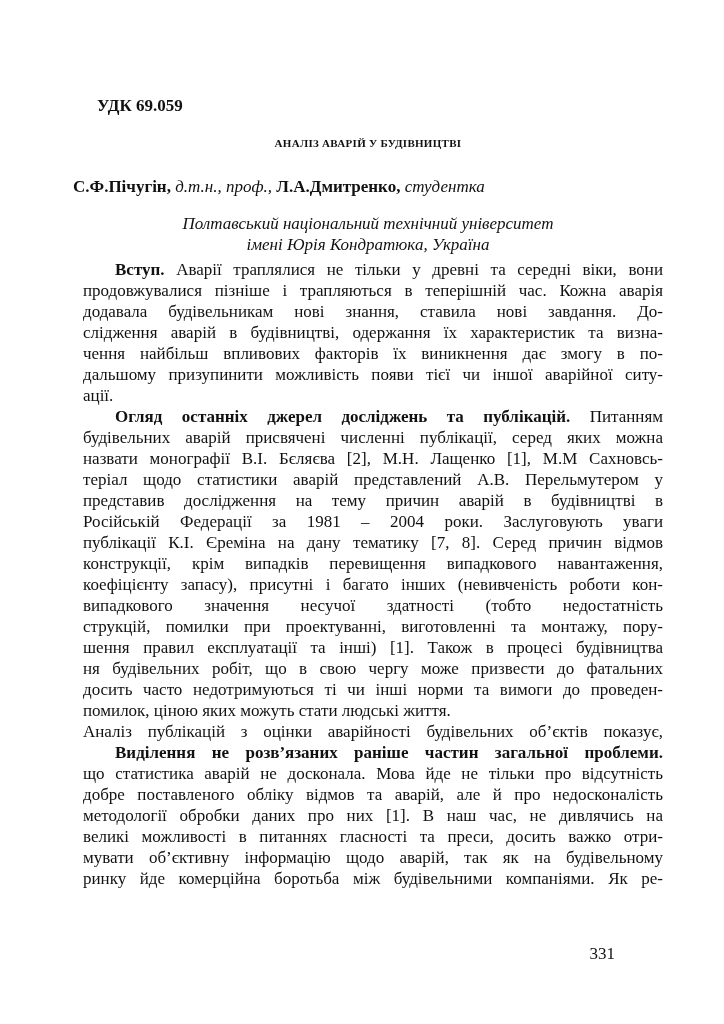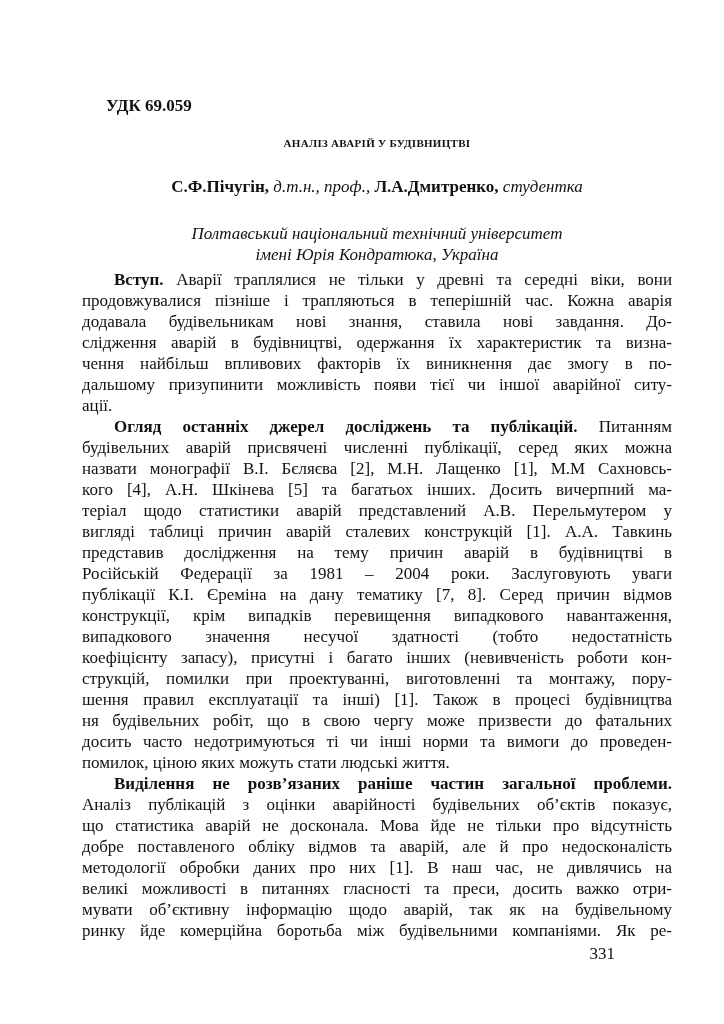--- a/index.html
+++ b/index.html
@@ -13,48 +13,49 @@
     height: 1024px;
     background: #ffffff;
     color: #111111;
     font-family: "Liberation Serif", "DejaVu Serif", serif;
     font-size: 17px;
     line-height: 21px;
     overflow: hidden;
   }
   .content {
     position: absolute;
-    left: 82px;
+    left: 73px;
     top: 95px;
     width: 590px;
   }
   .udc {
     font-weight: bold;
     margin-left: 24px;
     margin-bottom: 17px;
   }
   .title {
     text-align: center;
     font-weight: bold;
     font-size: 11px;
     margin-bottom: 22px;
     letter-spacing: 0.3px;
   }
   .authors {
-    text-align: center;
-    margin-bottom: 26px;
+    text-align: left;
+    margin-bottom: 16px;
   }
   .affiliation {
     text-align: center;
     font-style: italic;
     margin-bottom: 4px;
   }
   .body-text .line {
     text-align: justify;
     text-align-last: justify;
+    margin-left: 10px;
   }
   .body-text .line.flush {
     text-align-last: left;
   }
   .body-text .line.indent {
     text-indent: 32px;
   }
   .seg-b { font-weight: bold; }
   .seg-i { font-style: italic; }
   .page-number {
@@ -82,38 +83,36 @@
           <div class="line"><span>додавала будівельникам нові знання, ставила нові завдання. До-</span></div>
           <div class="line"><span>слідження аварій в будівництві, одержання їх характеристик та визна-</span></div>
           <div class="line"><span>чення найбільш впливових факторів їх виникнення дає змогу в по-</span></div>
           <div class="line"><span>дальшому призупинити можливість появи тієї чи іншої аварійної ситу-</span></div>
           <div class="line flush"><span>ації.</span></div>
         </div>
         <div class="paragraph">
           <div class="line indent"><span class="seg-b">Огляд останніх джерел досліджень та публікацій.</span><span> Питанням</span></div>
           <div class="line"><span>будівельних аварій присвячені численні публікації, серед яких можна</span></div>
           <div class="line"><span>назвати монографії В.І. Бєляєва [2], М.Н. Лащенко [1], М.М Сахновсь-</span></div>
-          <div class="line"><span>кого [4], А.Н. Шкінева [5] та багатьох інших. Досить вичерпний ма-</span></div>
           <div class="line"><span>теріал щодо статистики аварій представлений А.В. Перельмутером у</span></div>
-          <div class="line"><span>вигляді таблиці причин аварій сталевих конструкцій [1]. А.А. Тавкинь</span></div>
           <div class="line"><span>представив дослідження на тему причин аварій в будівництві в</span></div>
           <div class="line"><span>Російській Федерації за 1981 – 2004 роки. Заслуговують уваги</span></div>
           <div class="line"><span>публікації К.І. Єреміна на дану тематику [7, 8]. Серед причин відмов</span></div>
           <div class="line"><span>конструкції, крім випадків перевищення випадкового навантаження,</span></div>
+          <div class="line"><span>коефіцієнту запасу), присутні і багато інших (невивченість роботи кон-</span></div>
           <div class="line"><span>випадкового значення несучої здатності (тобто недостатність</span></div>
-          <div class="line"><span>коефіцієнту запасу), присутні і багато інших (невивченість роботи кон-</span></div>
           <div class="line"><span>струкцій, помилки при проектуванні, виготовленні та монтажу, пору-</span></div>
           <div class="line"><span>шення правил експлуатації та інші) [1]. Також в процесі будівництва</span></div>
           <div class="line"><span>ня будівельних робіт, що в свою чергу може призвести до фатальних</span></div>
           <div class="line"><span>досить часто недотримуються ті чи інші норми та вимоги до проведен-</span></div>
           <div class="line flush"><span>помилок, ціною яких можуть стати людські життя.</span></div>
         </div>
         <div class="paragraph">
+          <div class="line"><span>Аналіз публікацій з оцінки аварійності будівельних об’єктів показує,</span></div>
           <div class="line indent"><span class="seg-b">Виділення не розв’язаних раніше частин загальної проблеми.</span></div>
-          <div class="line"><span>Аналіз публікацій з оцінки аварійності будівельних об’єктів показує,</span></div>
           <div class="line"><span>що статистика аварій не досконала. Мова йде не тільки про відсутність</span></div>
           <div class="line"><span>добре поставленого обліку відмов та аварій, але й про недосконалість</span></div>
           <div class="line"><span>методології обробки даних про них [1]. В наш час, не дивлячись на</span></div>
           <div class="line"><span>великі можливості в питаннях гласності та преси, досить важко отри-</span></div>
           <div class="line"><span>мувати об’єктивну інформацію щодо аварій, так як на будівельному</span></div>
           <div class="line"><span>ринку йде комерційна боротьба між будівельними компаніями. Як ре-</span></div>
         </div>
       </div>
   </div>
   <div class="page-number">331</div>

